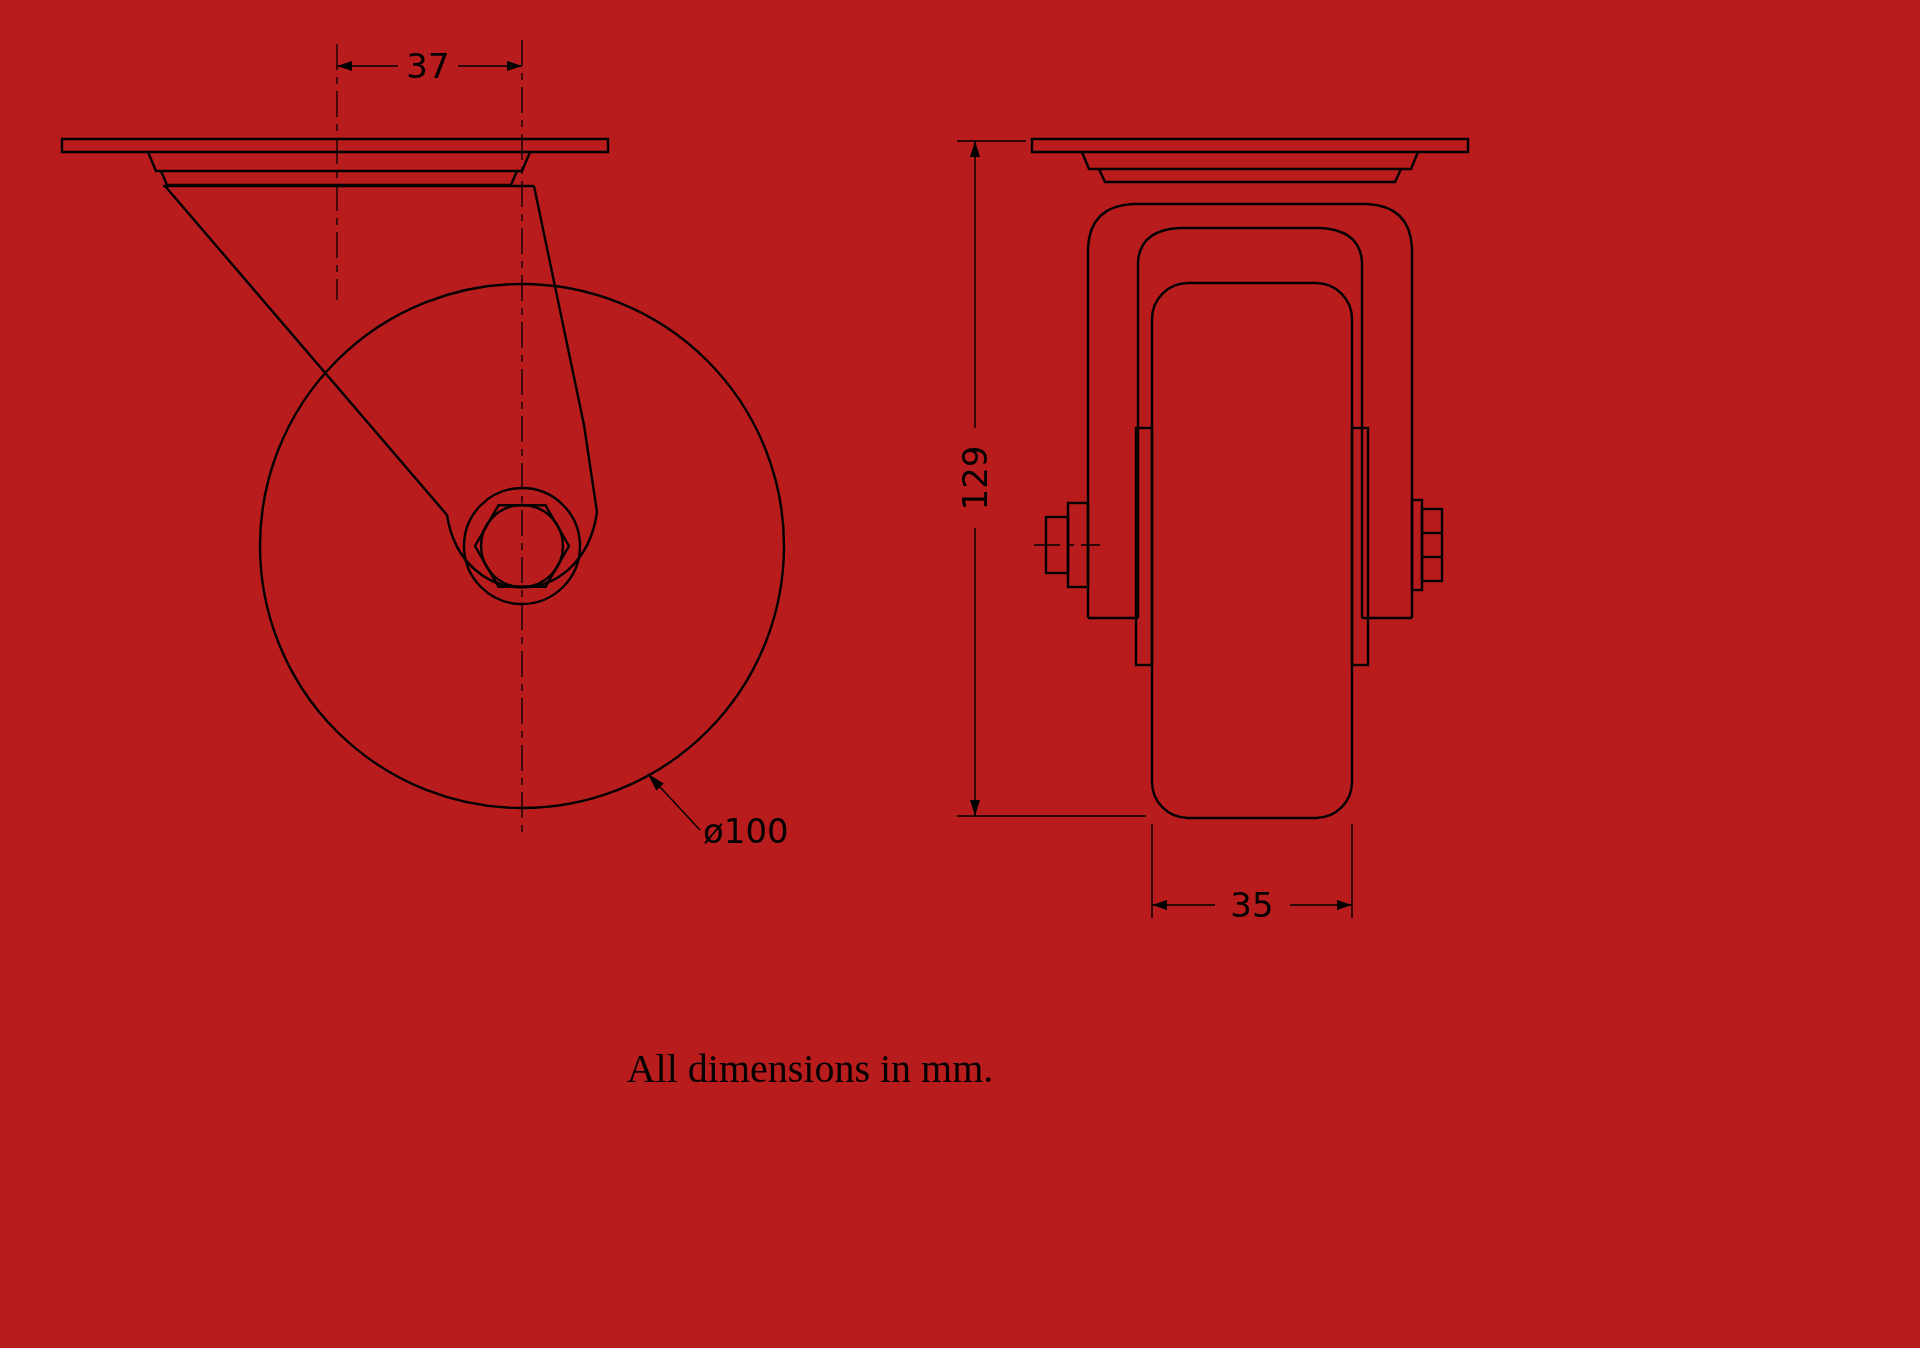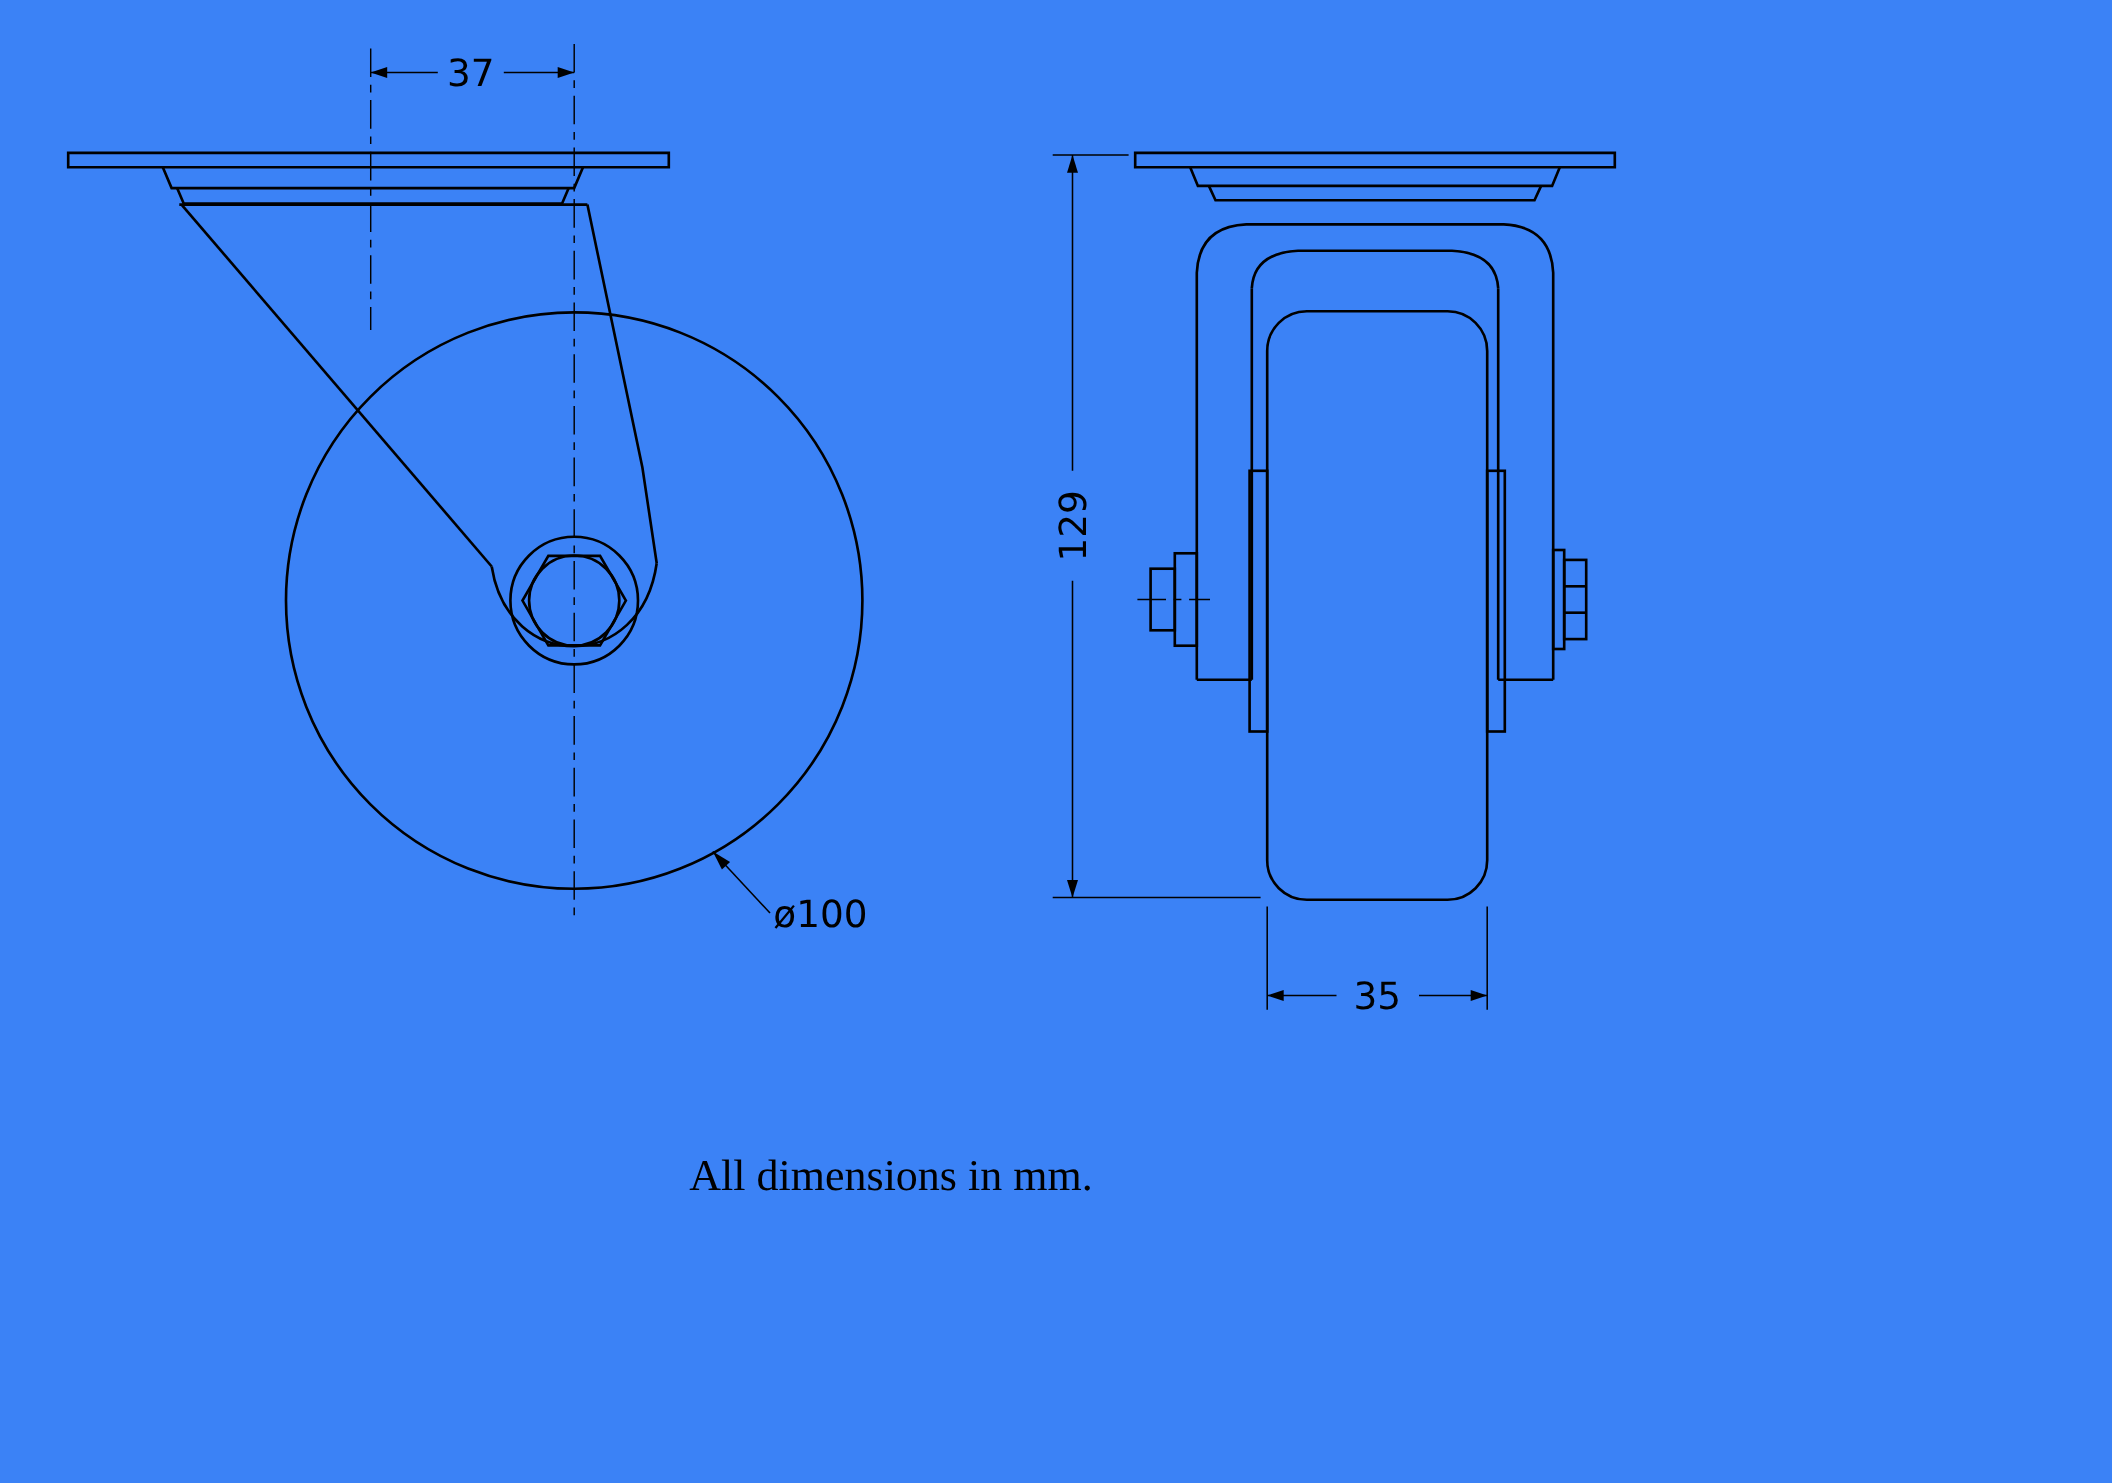--- a/index.html
+++ b/index.html
@@ -4,21 +4,21 @@
 <style>
   html, body {
     margin: 0;
     padding: 0;
     background: #ffffff;
   }
   .page {
     position: relative;
     width: 1920px;
     height: 1348px;
-    background: #3b82f6;
+    background: #b91c1c;
     font-family: "Liberation Sans", sans-serif;
   }
   svg {
     display: block;
   }
   .obj {
     stroke: #000000;
     fill: none;
     stroke-width: 2.4;
   }

